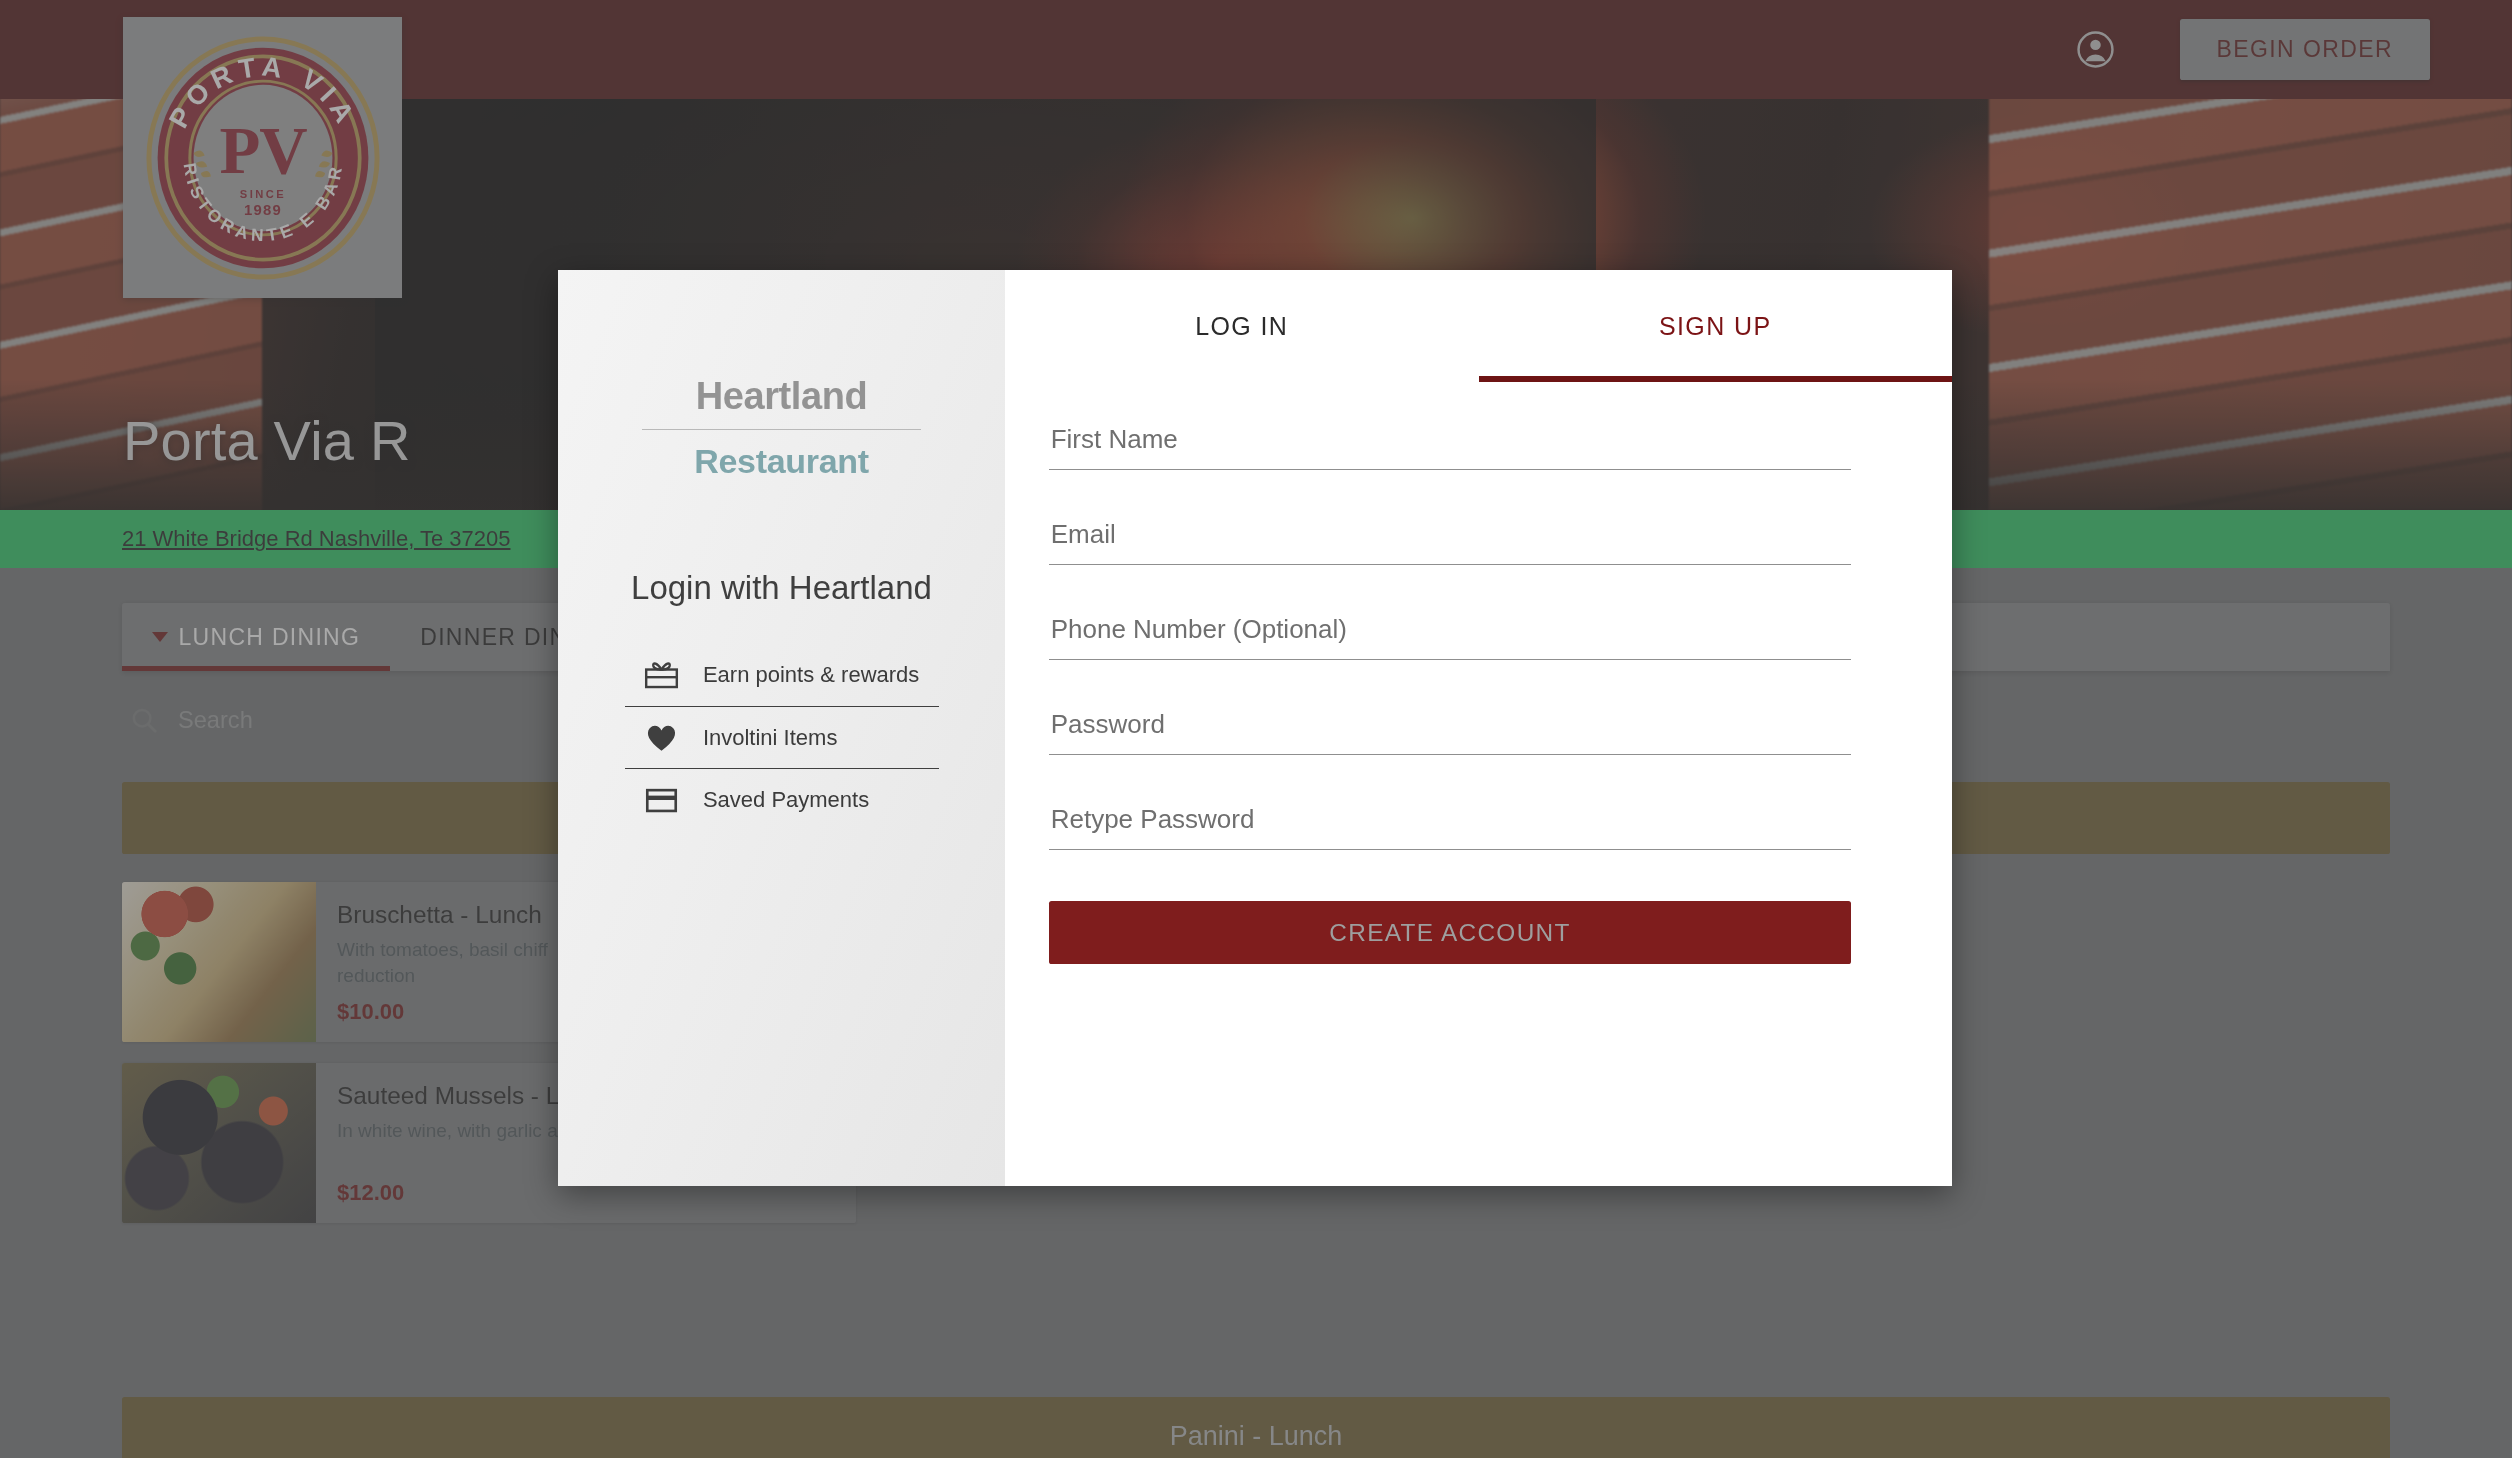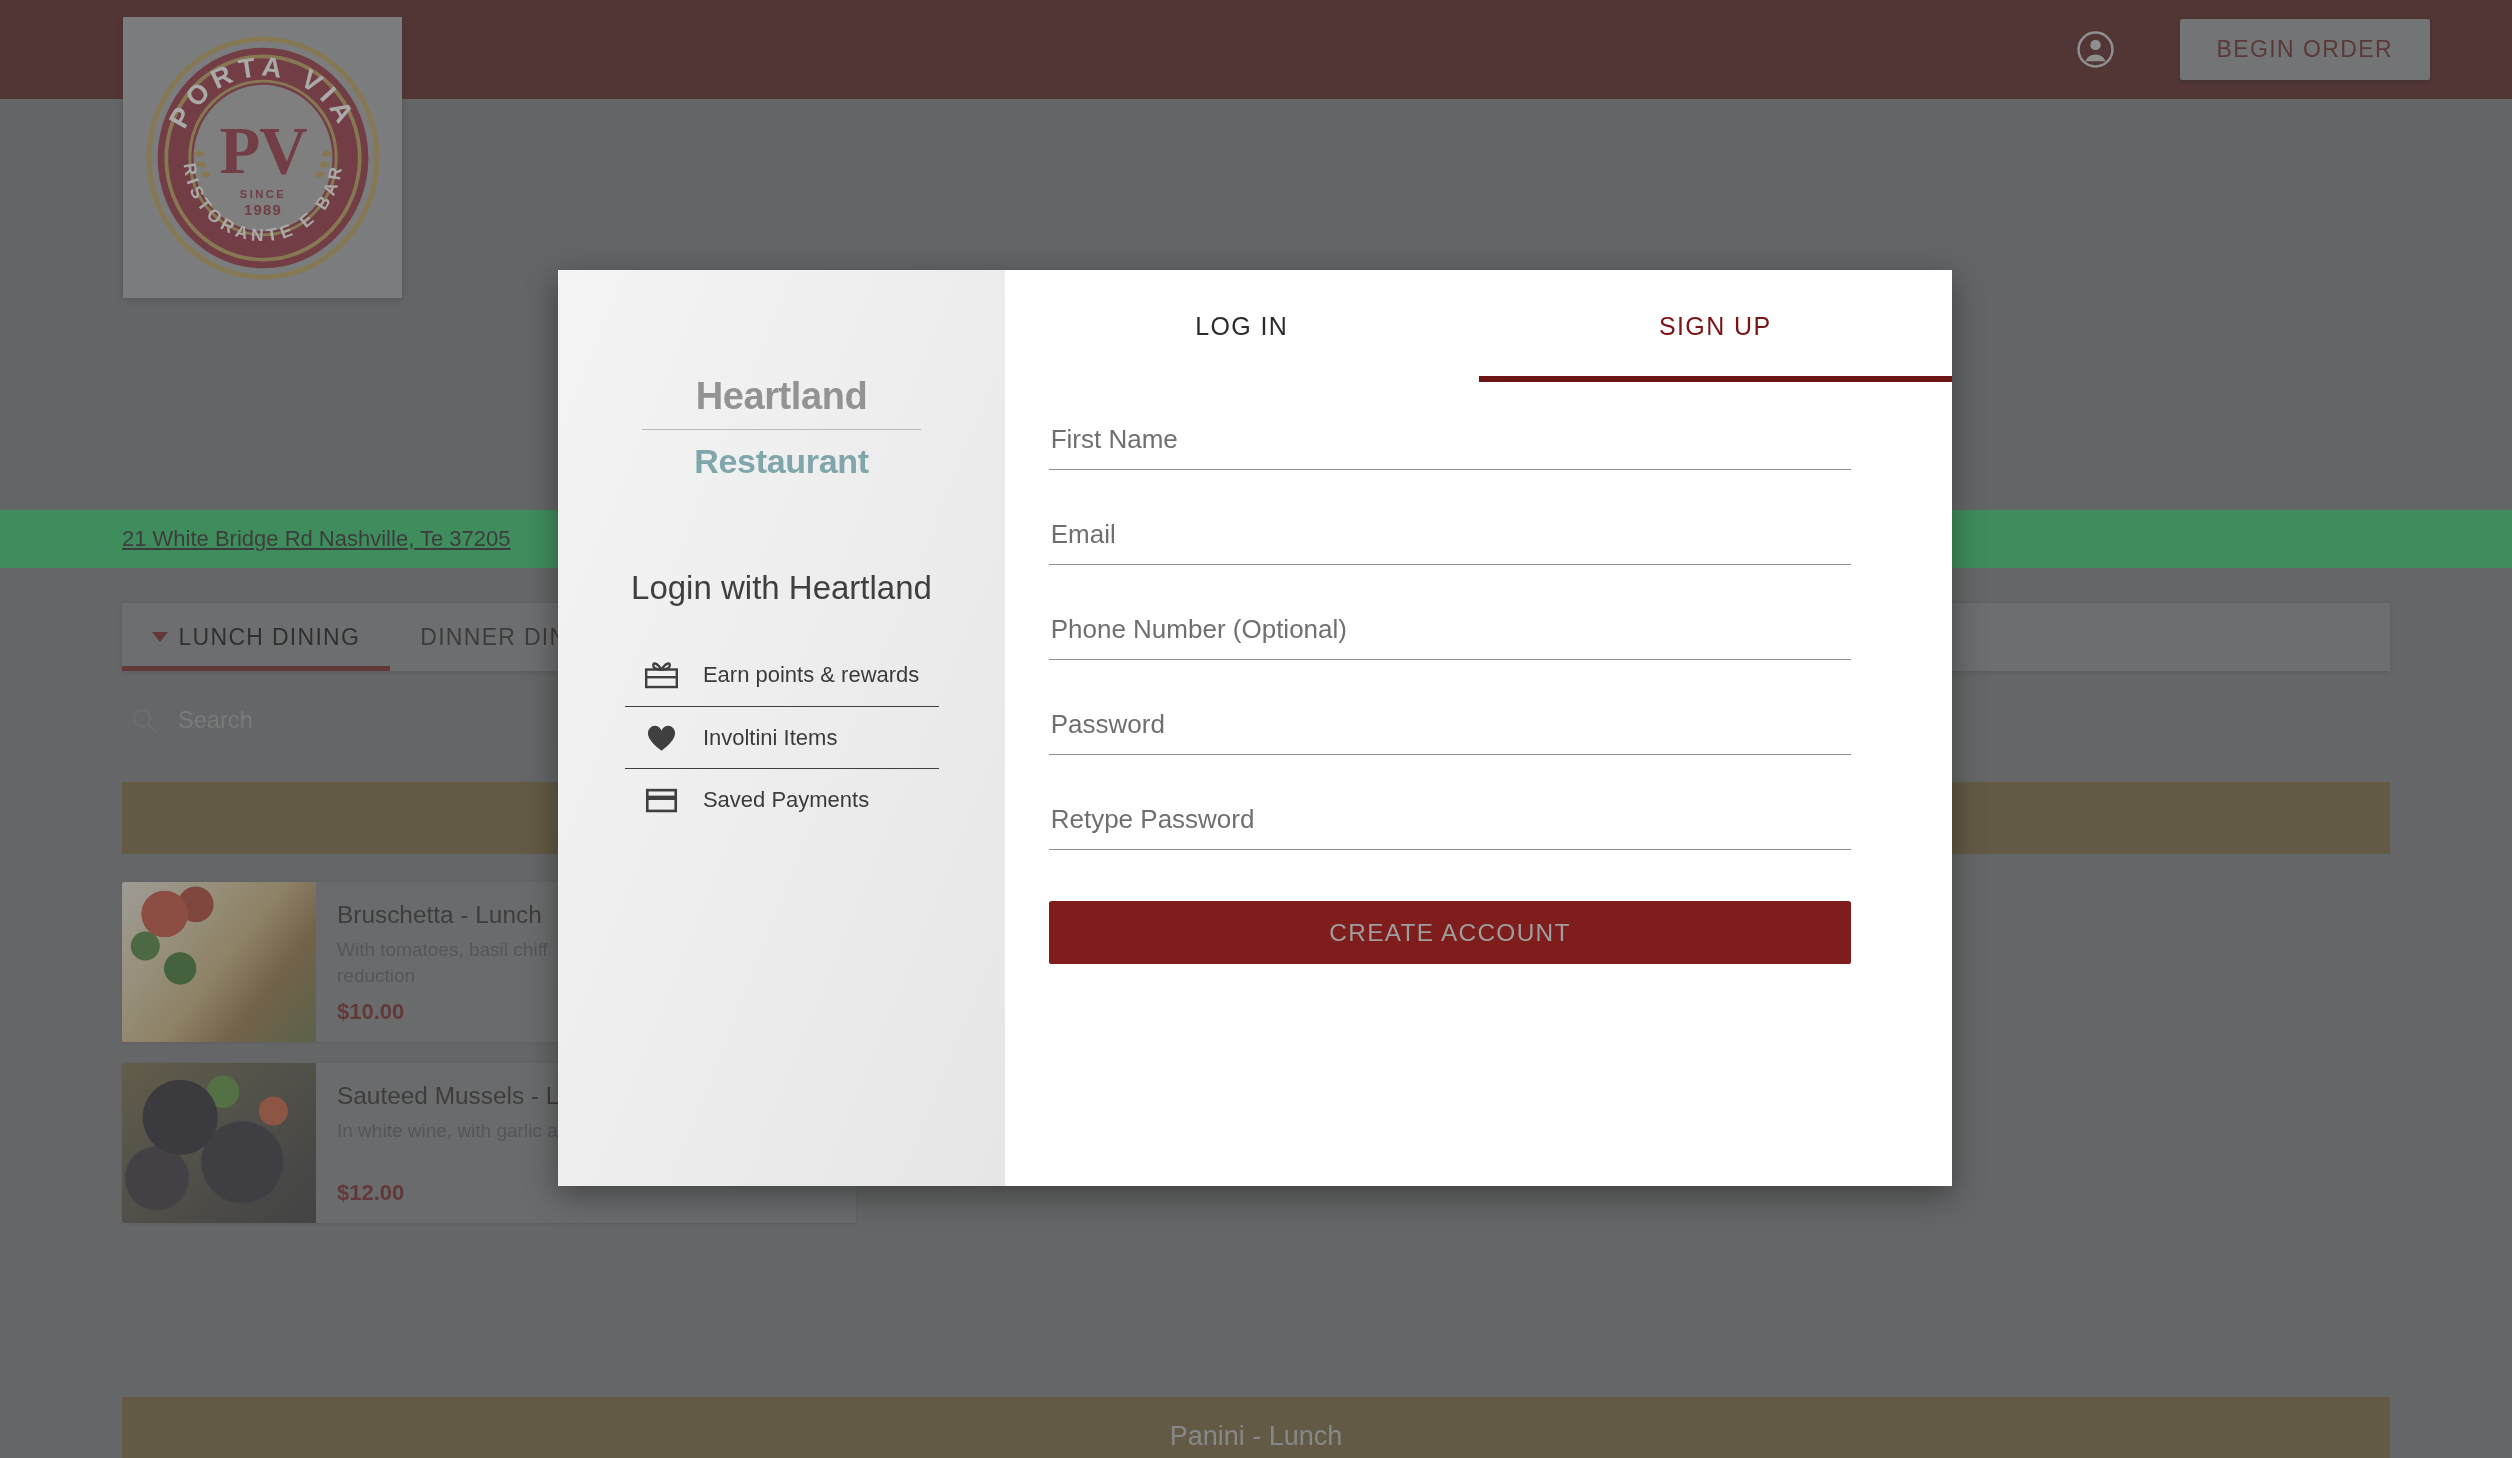--- a/index.html
+++ b/index.html
@@ -107,21 +107,21 @@
     border-radius:2.6px 2.6px 0 0;
     box-shadow:0 1.7px 5.2px rgba(0,0,0,.18);
     display:flex; align-items:stretch;
   }
   .tab{
     display:flex; align-items:center; gap:10.5px;
     padding:0 30px; font-size:23px; letter-spacing:1.3px;
     color:#1a1a1a; cursor:pointer; position:relative;
     white-space:nowrap;
   }
-  .tab.active{ color:#000000; }
+  .tab.active{ color:#ffffff; }
   .tab.active::after{
     content:""; position:absolute; left:0; right:0; bottom:0; height:5.2px; background:#6d1414;
   }
   .caret{ width:0;height:0;border-left:8.7px solid transparent;border-right:8.7px solid transparent;border-top:10.5px solid #6d1414; display:inline-block; }
 
   .search-row{
     position:absolute; left:122px; top:126px; width:2268px; height:52px;
     display:flex; align-items:center; gap:19px;
   }
   .search-icon{ width:30px; height:30px; display:block; margin-left:7px; }
@@ -252,20 +252,28 @@
     font-family:"Liberation Sans", sans-serif;
     font-size:24.4px; letter-spacing:1.3px; cursor:pointer;
     margin-top:2px;
   }
 </style>
 </head>
 <body>
 
 <div id="page">
 
+  <div class="hero">
+    <div class="photo"></div>
+    <div class="brick-left"></div>
+    <div class="brick-right"></div>
+    <div class="center-dark"></div>
+    <div class="floor"></div>
+    <div class="hero-title">Porta Via R</div>
+  </div>
 
   <div class="topbar">
     <span>
       <svg class="account-icon" viewBox="0 0 24 24" aria-hidden="true">
         <circle cx="12" cy="12" r="11" fill="none" stroke="#c9c9c9" stroke-width="1.6"></circle>
         <circle cx="12" cy="9" r="3.4" fill="#c9c9c9"></circle>
         <path d="M5.4 19.6a7.2 7.2 0 0 1 13.2 0z" fill="#c9c9c9"></path>
       </svg>
     </span>
     <button class="begin-order-btn">BEGIN ORDER</button>

